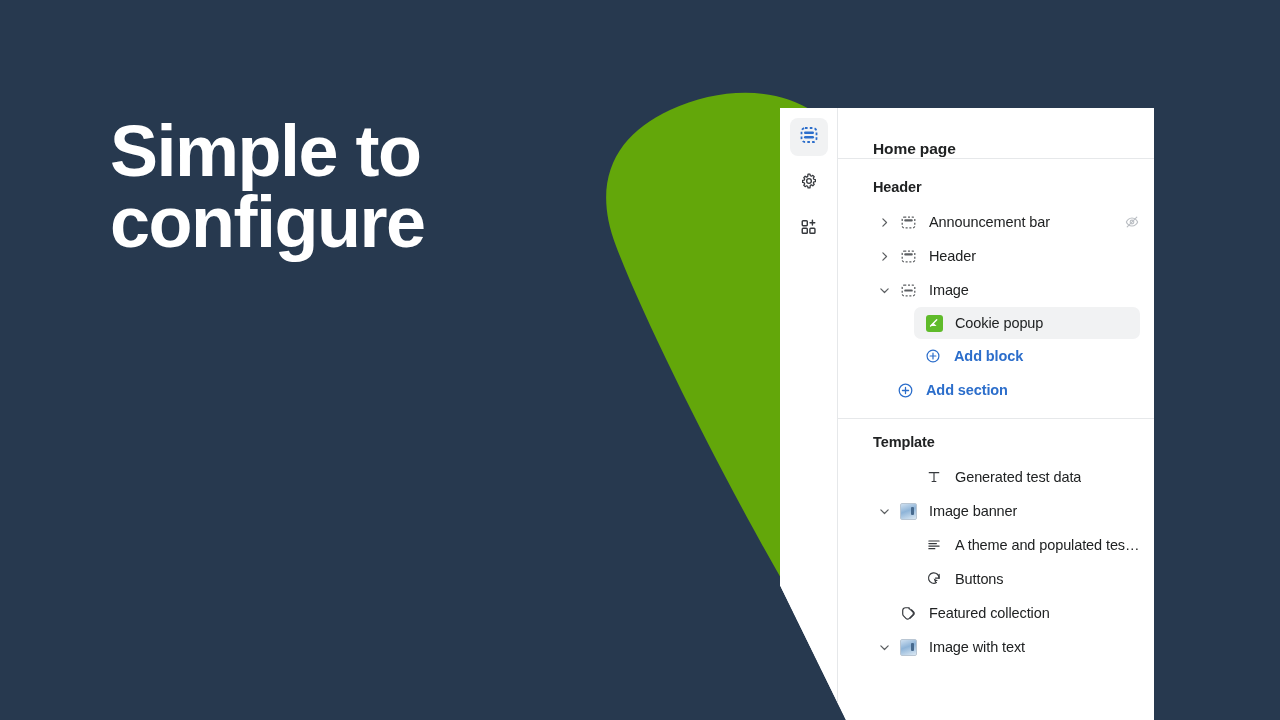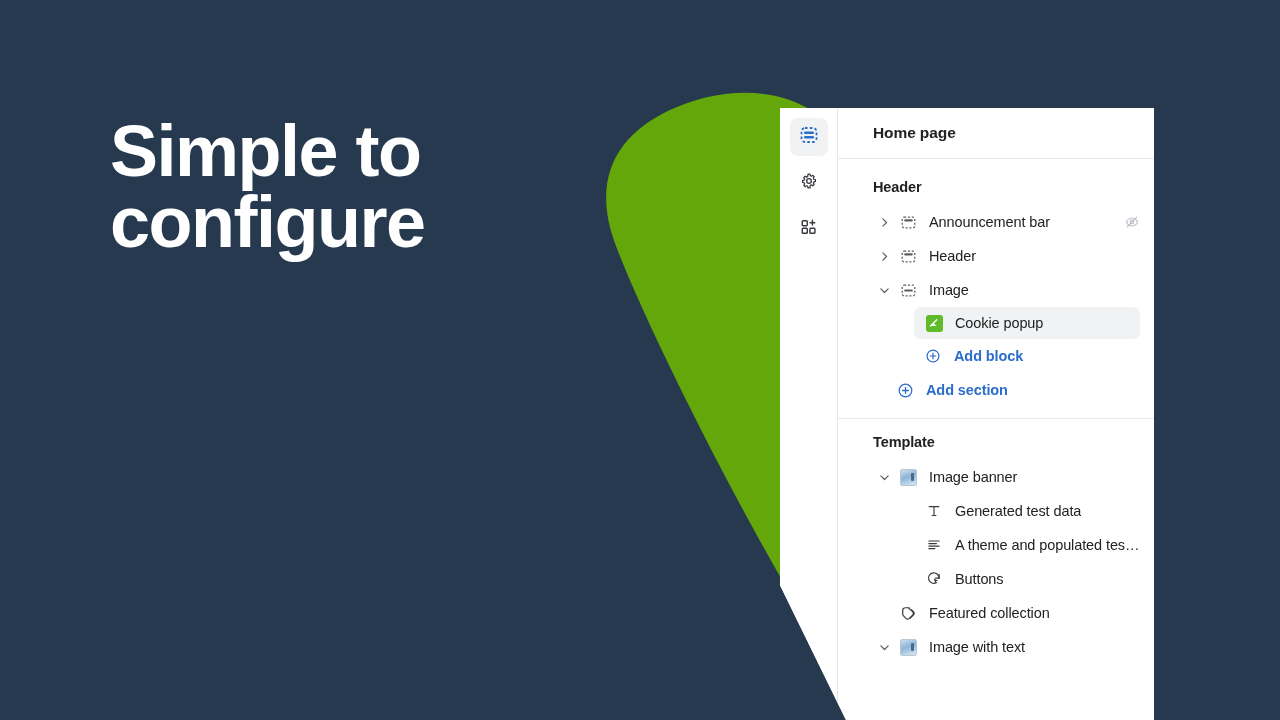--- a/index.html
+++ b/index.html
@@ -82,21 +82,21 @@
     flex: 1 1 auto;
     min-width: 0;
     display: flex;
     flex-direction: column;
     background: #ffffff;
   }
 
   .panel-header {
     height: 51px;
     flex: 0 0 51px;
-    display: flex; align-items: center;
+    display: flex; align-items: flex-end;
     padding-left: 35px;
     border-bottom: 1px solid #e6e8ea;
   }
   .panel-title {
     font-size: 15.5px;
     font-weight: 600;
     color: #202223;
     letter-spacing: -0.1px;
   }
 
@@ -351,44 +351,44 @@
             <path d="M10 6.4v7.2M6.4 10h7.2" stroke="#2c6ecb" stroke-width="1.5" stroke-linecap="round"></path>
           </svg>
         </span>
         <span class="act-label">Add section</span>
       </div>
 
       <div class="divider"></div>
 
       <div class="group-label" style="padding-top:15px;">Template</div>
 
+      <div class="row lvl-block">
+        <span class="ico">
+          <svg width="16" height="16" viewBox="0 0 20 20" fill="none">
+            <path d="M4 4.6h12M10 4.6v11M7.6 15.6h4.8" stroke="#36393d" stroke-width="1.4" stroke-linecap="round"></path>
+          </svg>
+        </span>
+        <span class="label">Generated test data</span>
+      </div>
+
       <div class="row" style="padding-left:35px;">
         <span class="caret">
           <svg width="13" height="13" viewBox="0 0 16 16" fill="none">
               <path d="M3.5 6 8 10.5 12.5 6" stroke="#5c5f62" stroke-width="1.5" stroke-linecap="round" stroke-linejoin="round"></path>
             </svg>
         </span>
         <span class="ico">
             <span class="img-thumb"></span>
           </span>
         <span class="label">Image banner</span>
       </div>
 
       <div class="row lvl-block">
         <span class="ico">
           <svg width="16" height="16" viewBox="0 0 20 20" fill="none">
-            <path d="M4 4.6h12M10 4.6v11M7.6 15.6h4.8" stroke="#36393d" stroke-width="1.4" stroke-linecap="round"></path>
-          </svg>
-        </span>
-        <span class="label">Generated test data</span>
-      </div>
-
-      <div class="row lvl-block">
-        <span class="ico">
-          <svg width="16" height="16" viewBox="0 0 20 20" fill="none">
             <path d="M3.6 5h12.8M3.6 8.2h9.4M3.6 11.4h12.8M3.6 14.6h7.4" stroke="#36393d" stroke-width="1.5" stroke-linecap="round"></path>
           </svg>
         </span>
         <span class="label">A theme and populated test…</span>
       </div>
 
       <div class="row lvl-block">
         <span class="ico">
           <svg width="16" height="16" viewBox="0 0 20 20" fill="none">
             <path d="M16.3 9.4a6.6 6.6 0 1 0-3.2 5.1" stroke="#36393d" stroke-width="1.5" stroke-linecap="round"></path>

